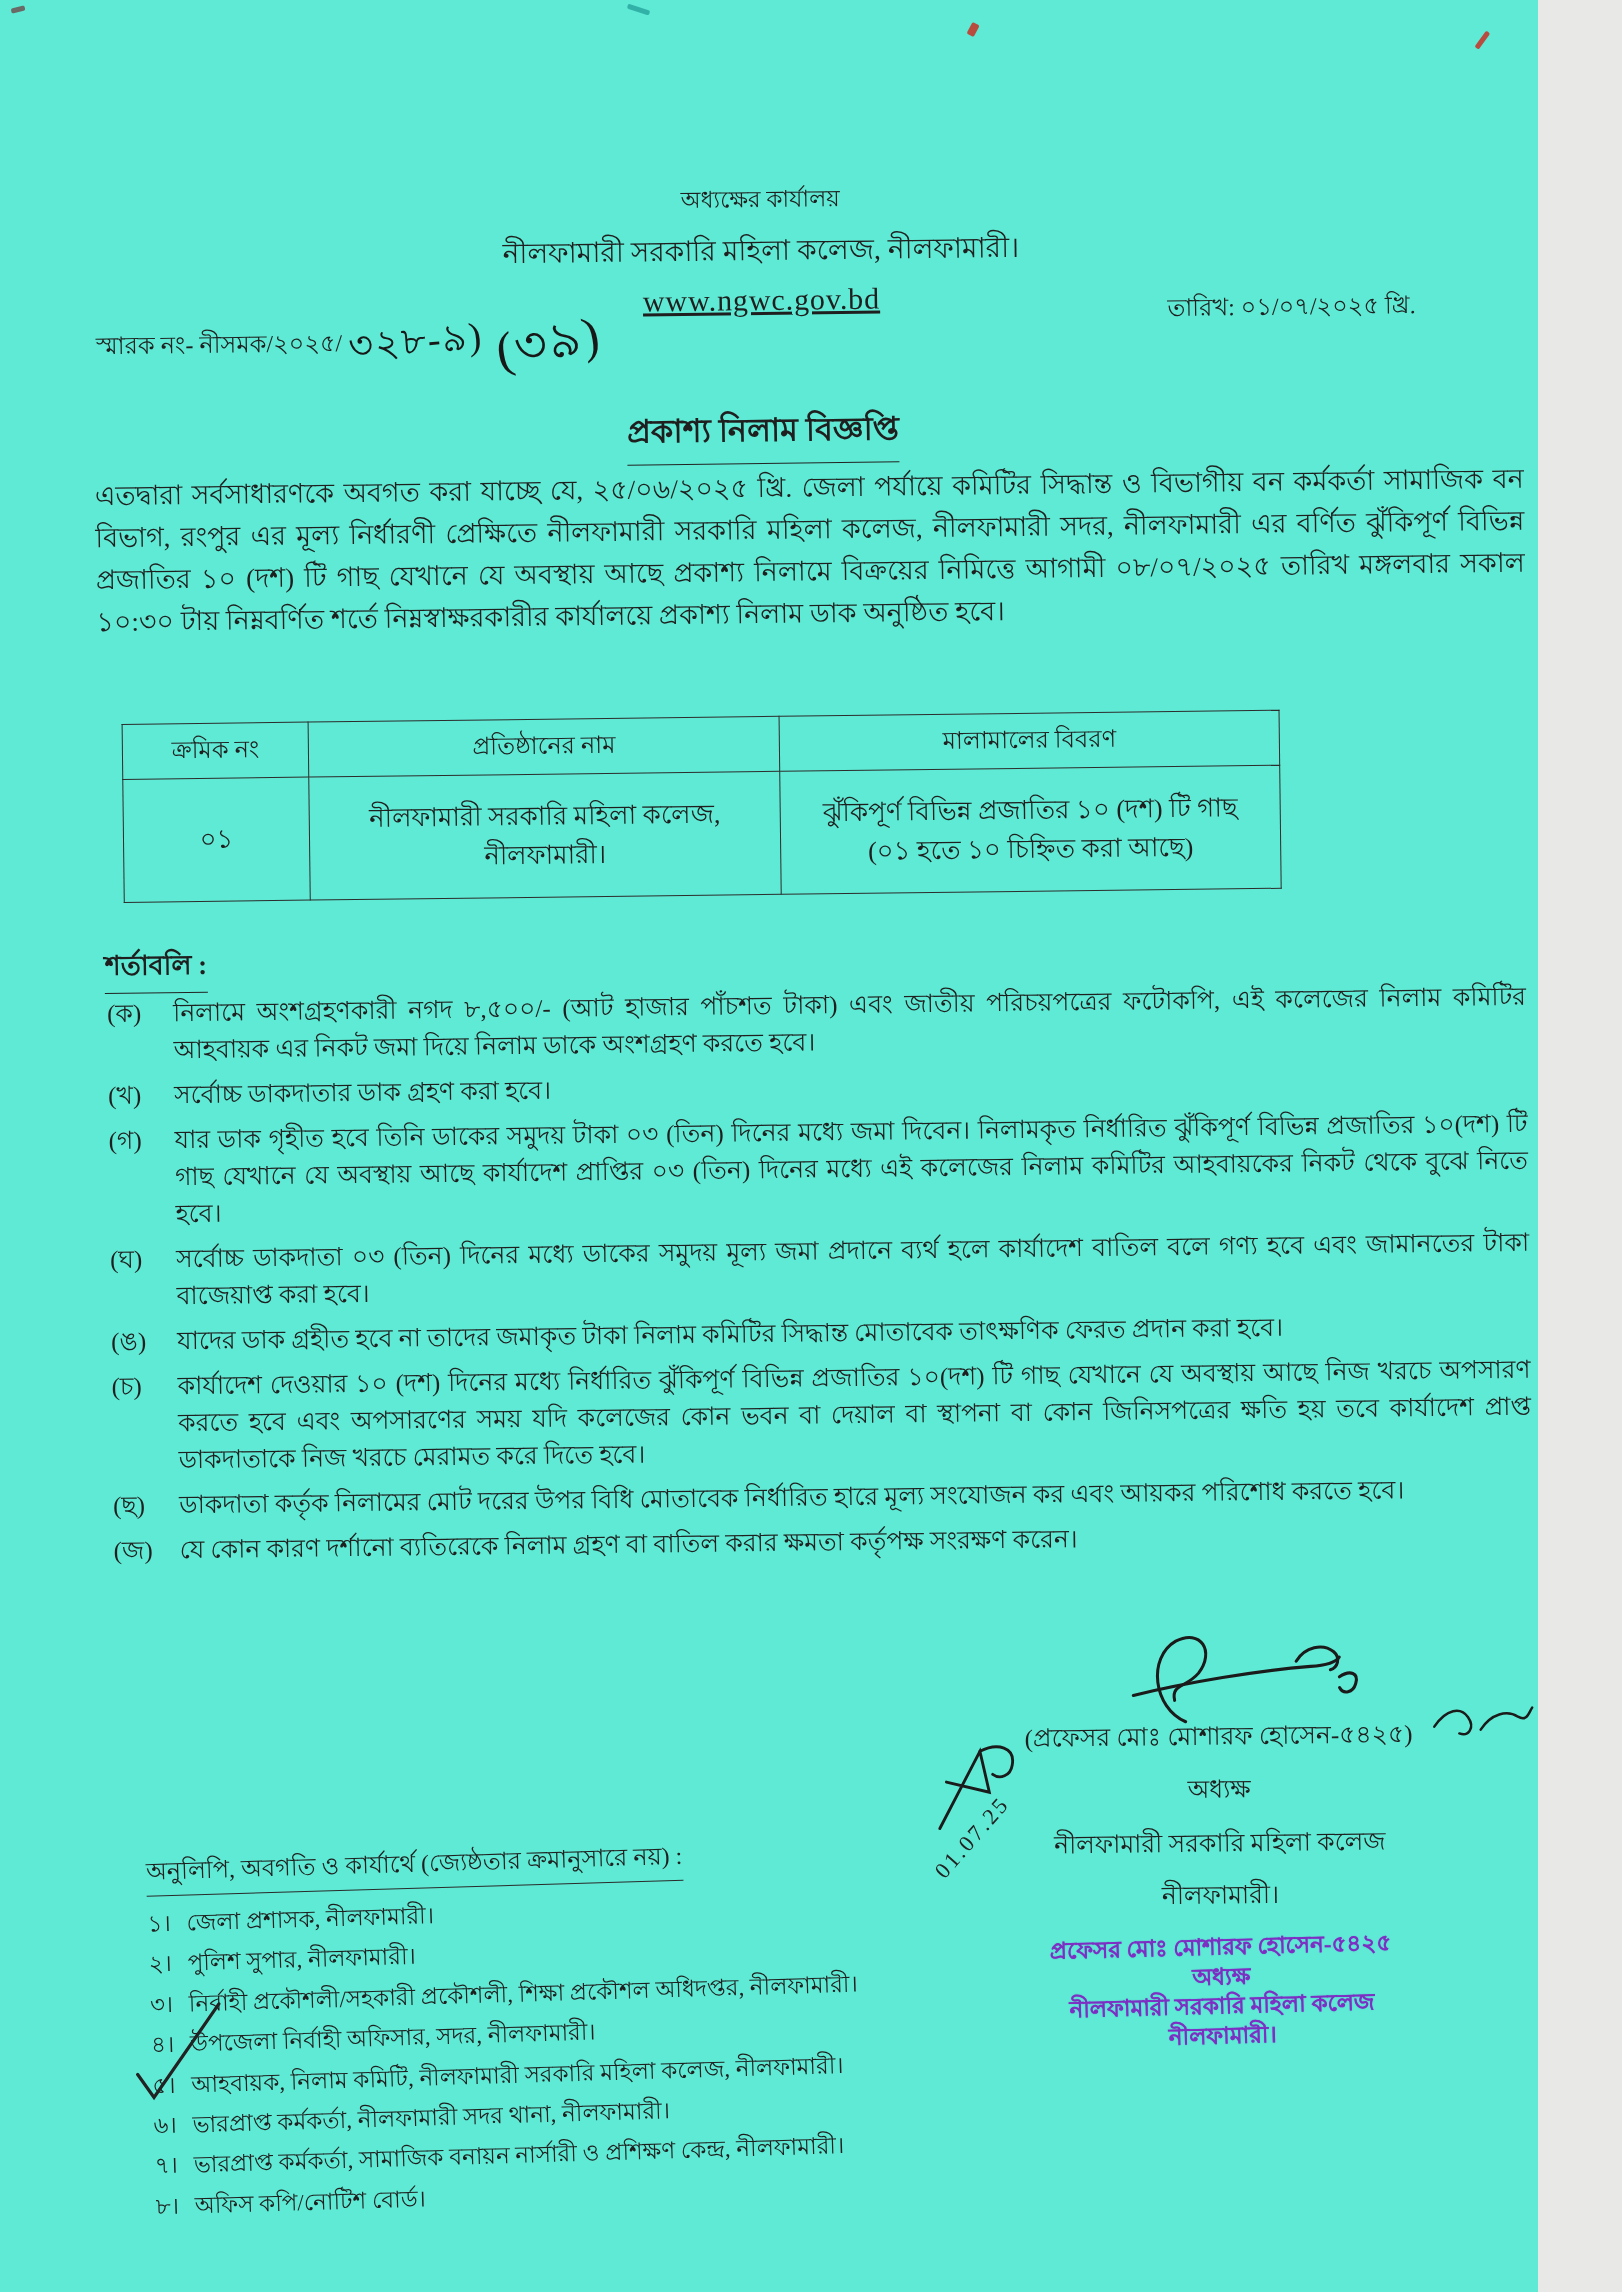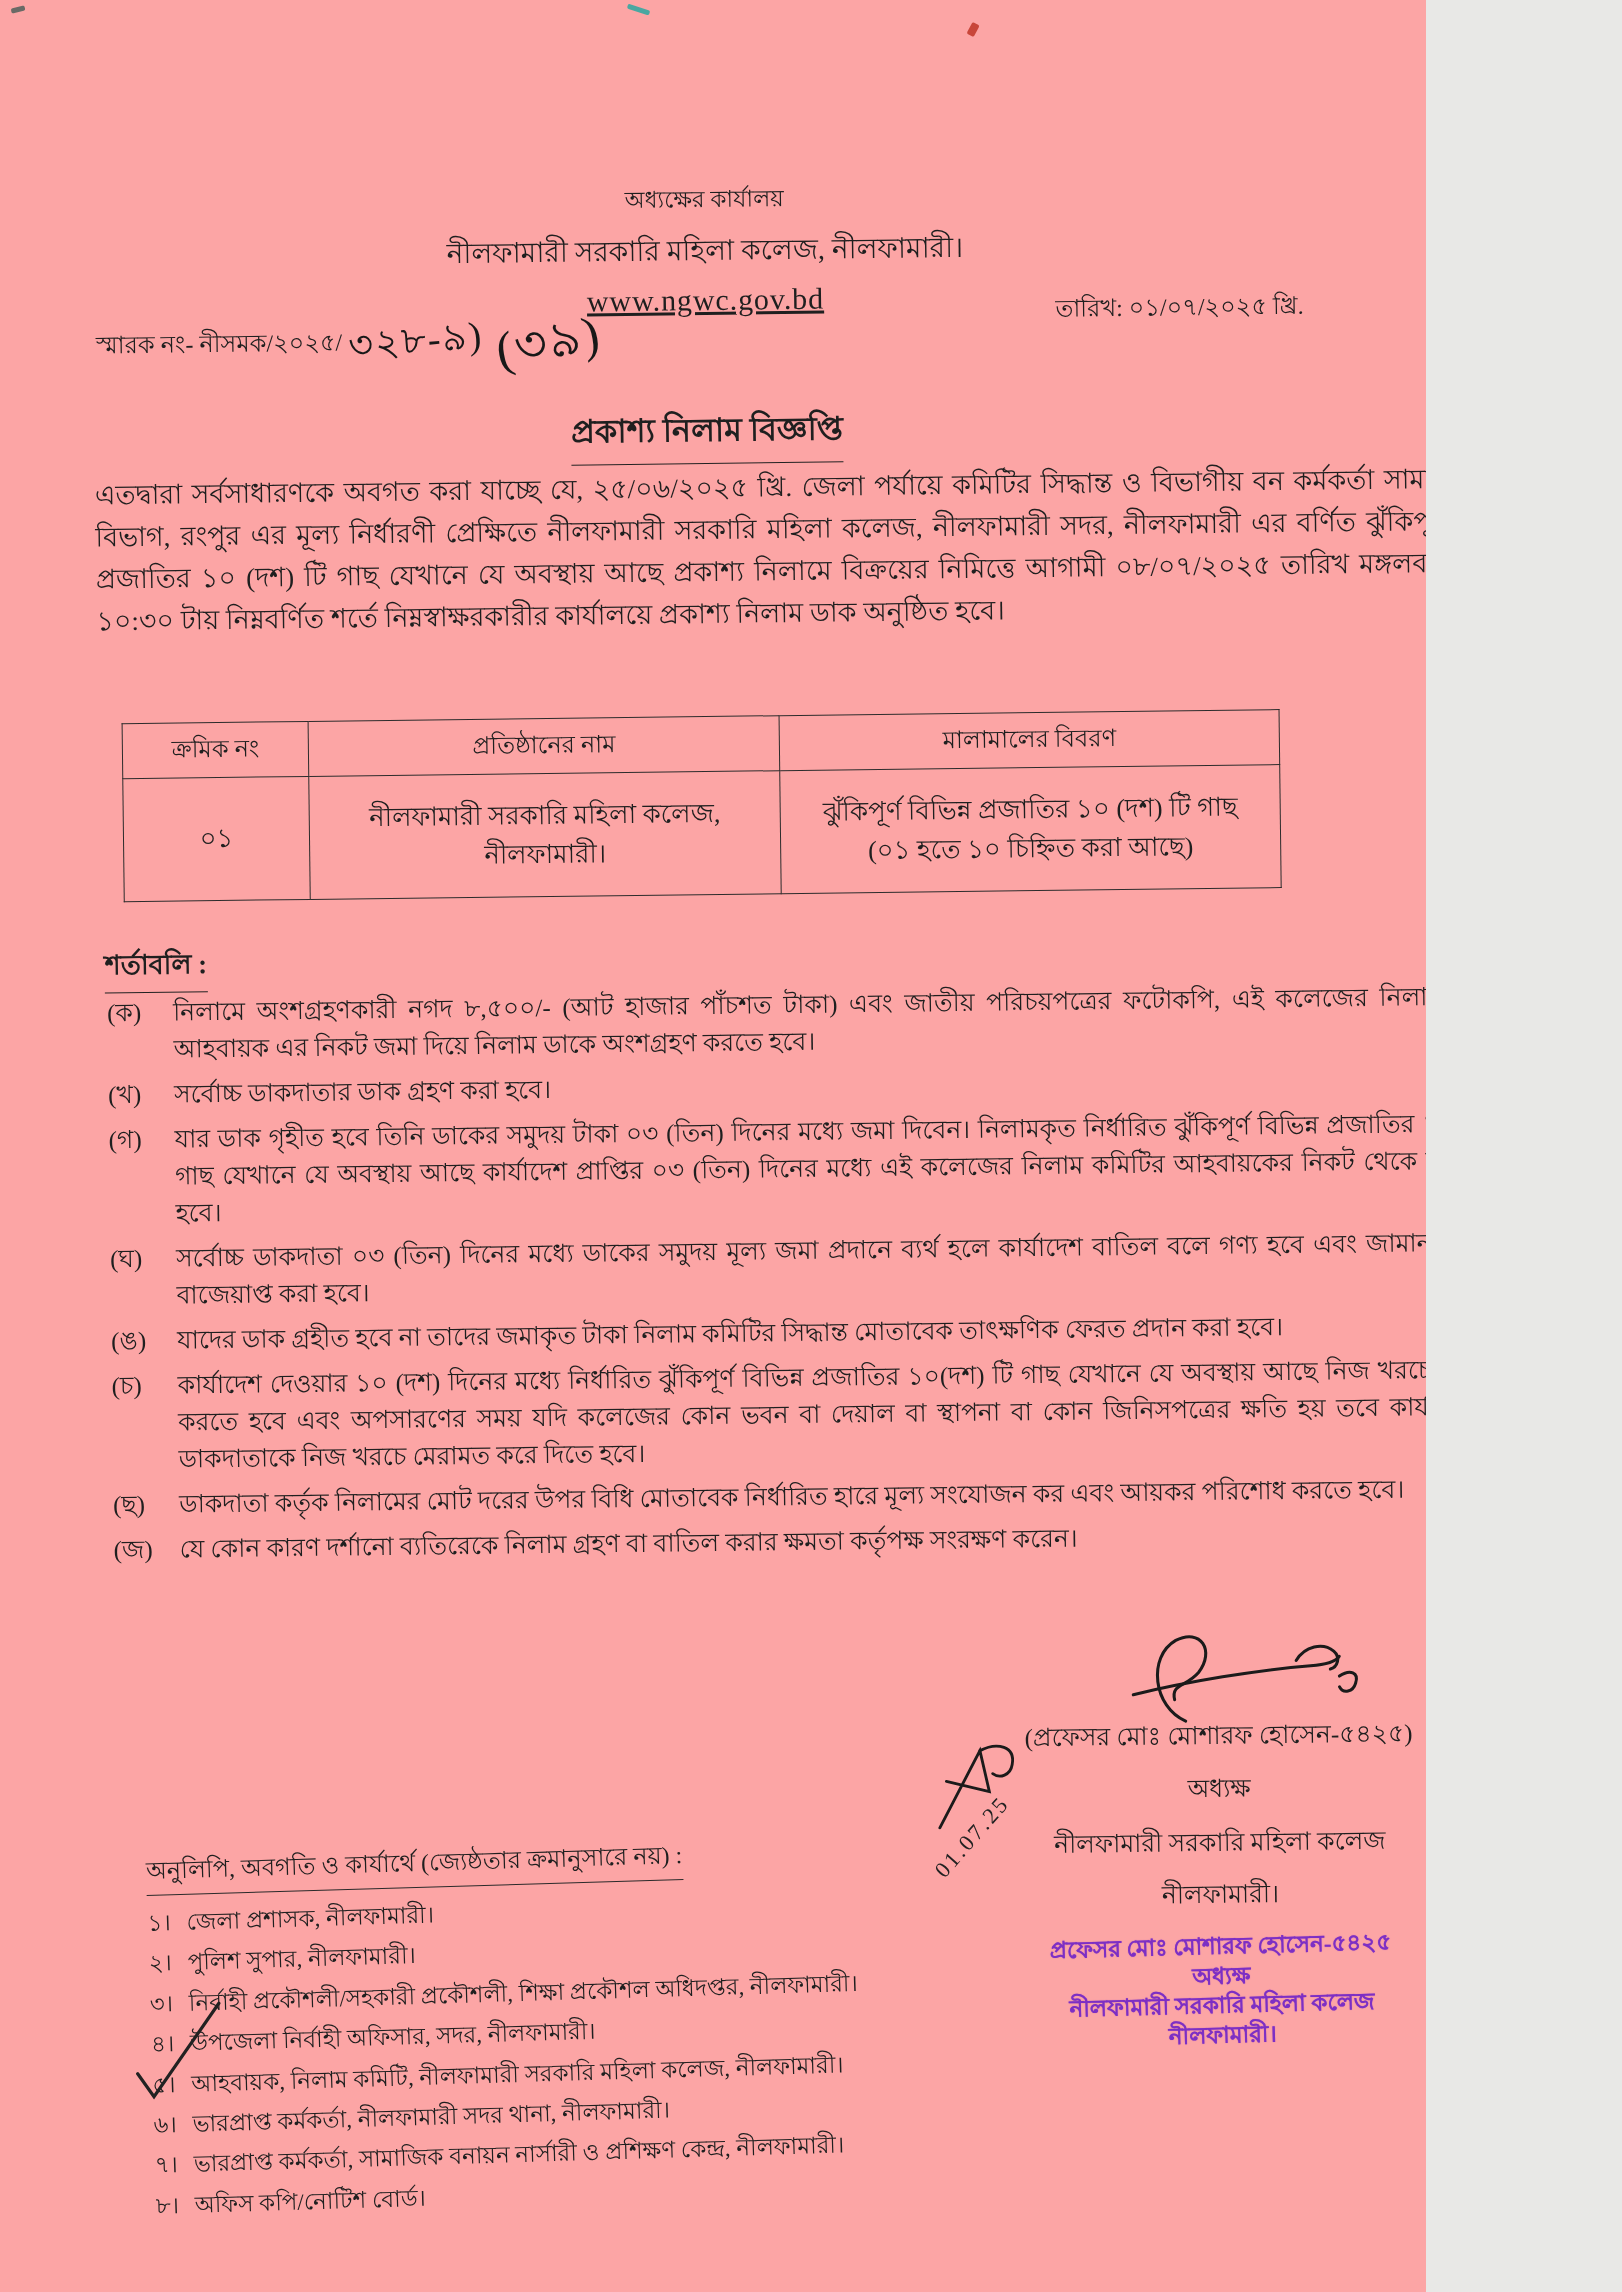--- a/index.html
+++ b/index.html
@@ -4,22 +4,22 @@
 <style>
   html,body{margin:0;padding:0;}
   body{
     width:1623px;height:2293px;
     background:#e8e8e6;
     font-family:"Liberation Serif","DejaVu Serif",serif;
     color:#1f1f1f;
     overflow:hidden;
   }
   .sheet{
-    position:relative;width:1426px;height:2293px;
-    background:#fca5a5;
+    position:relative;width:1538px;height:2293px;
+    background:#5eead4;
     overflow:hidden;
   }
   .tilt{
     position:absolute;inset:0;
     transform:rotate(-0.7deg);
     transform-origin:50% 40%;
   }
   
   .speck{position:absolute;border-radius:1.8px;}
   .speck.a1{left:627px;top:7.2px;width:23px;height:5.4px;background:#2aa7a0;transform:rotate(18deg);opacity:.85;}

